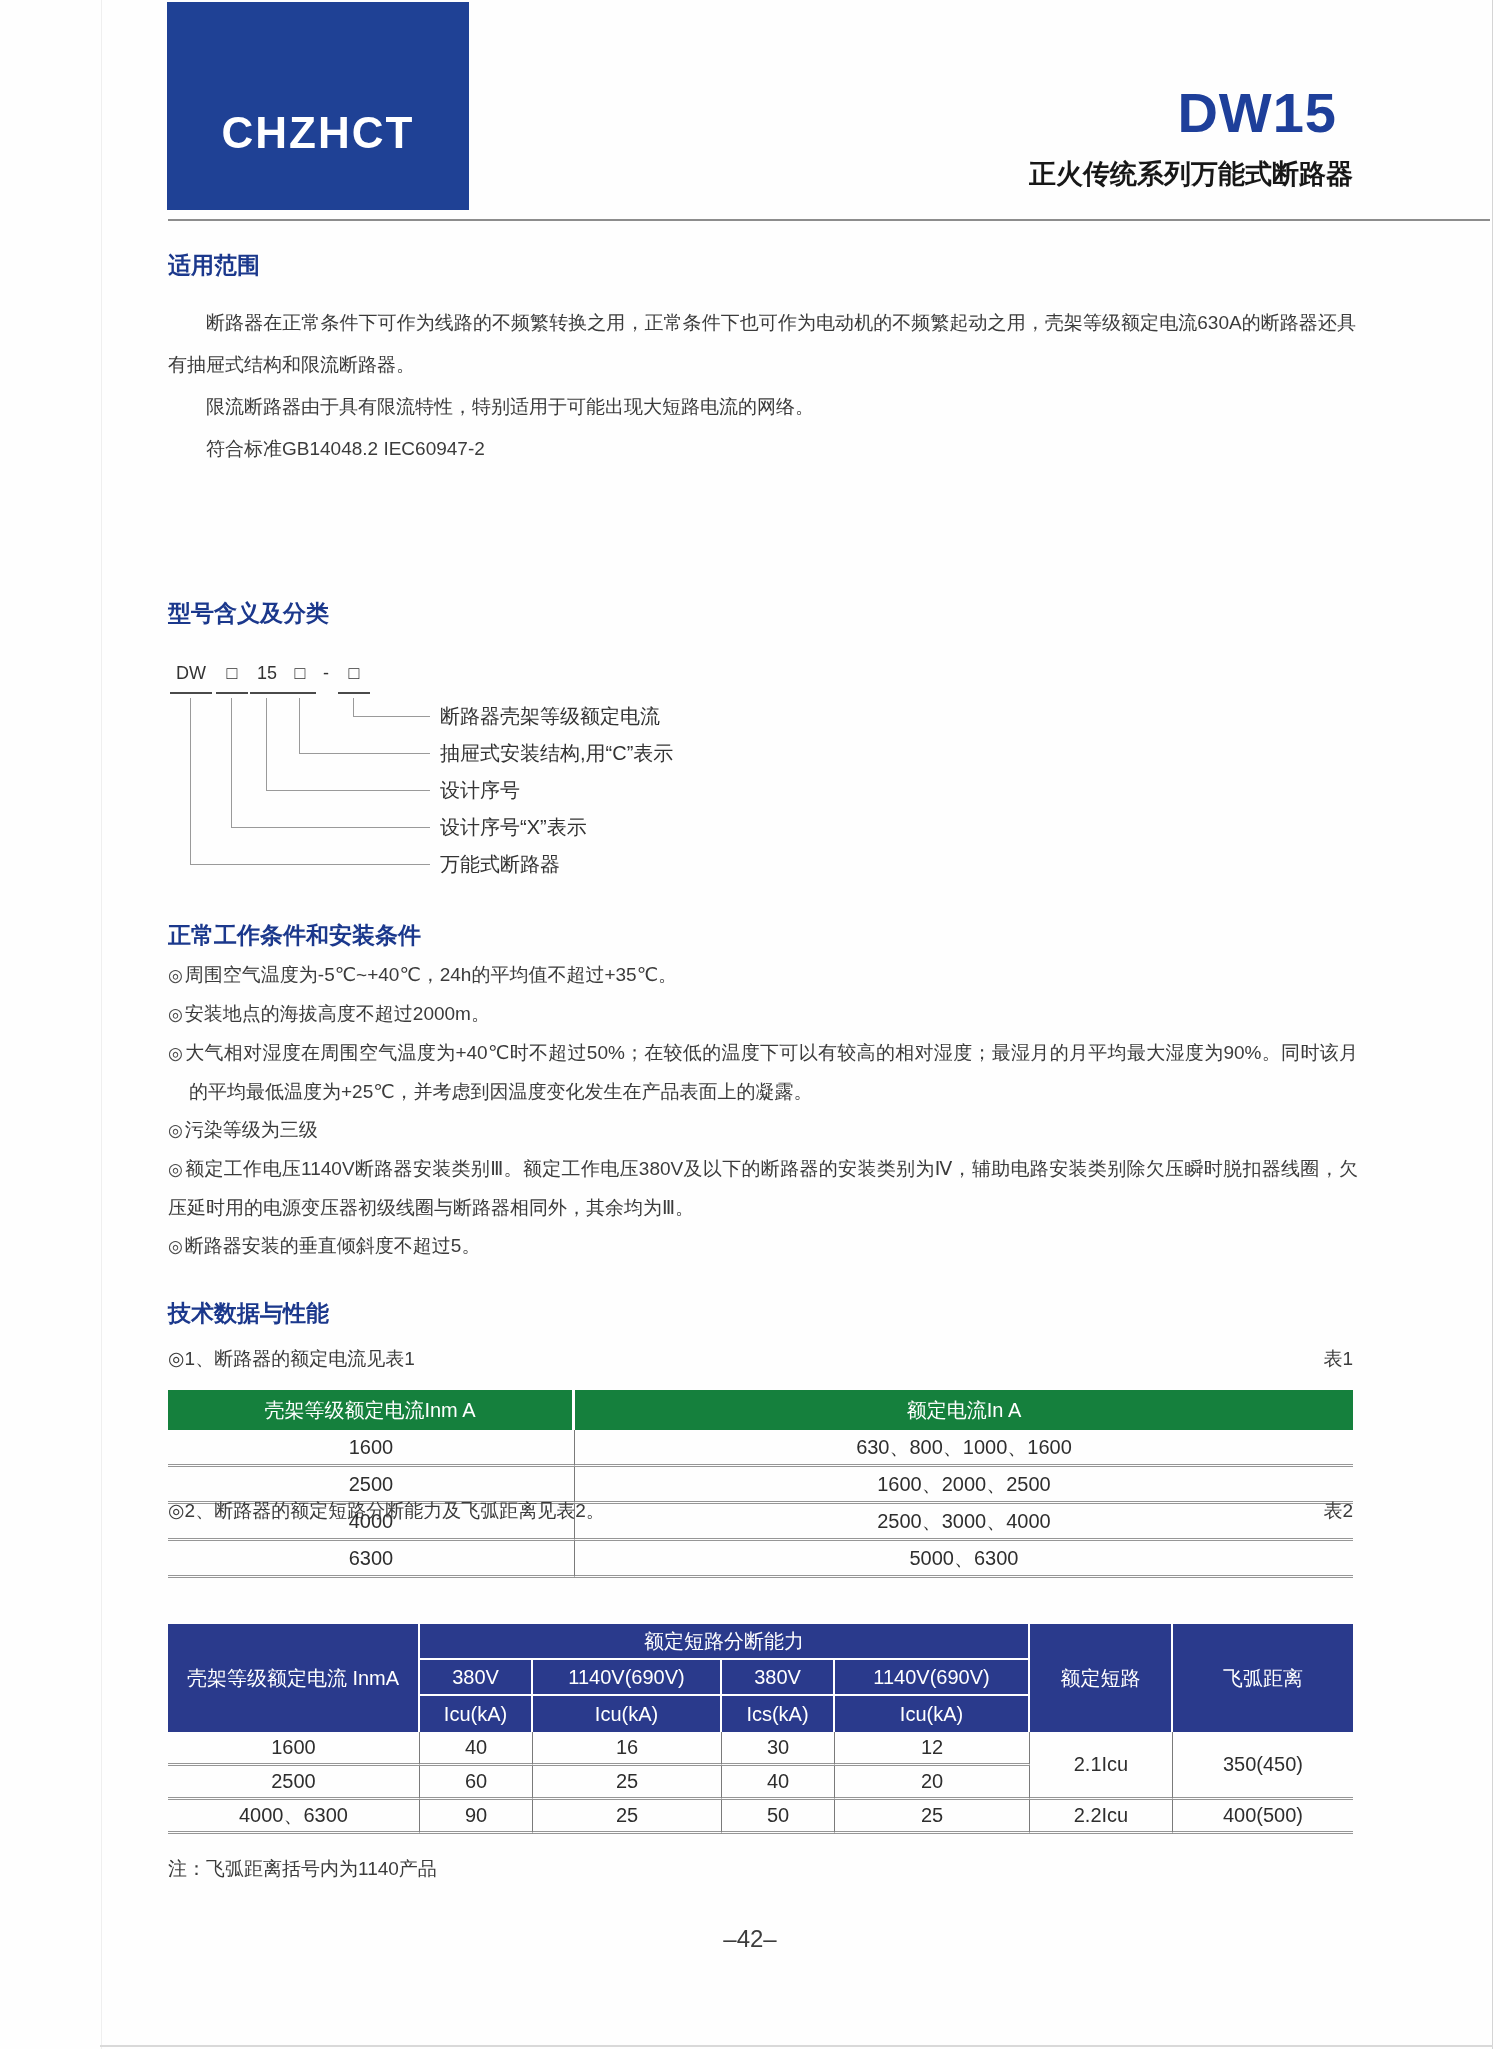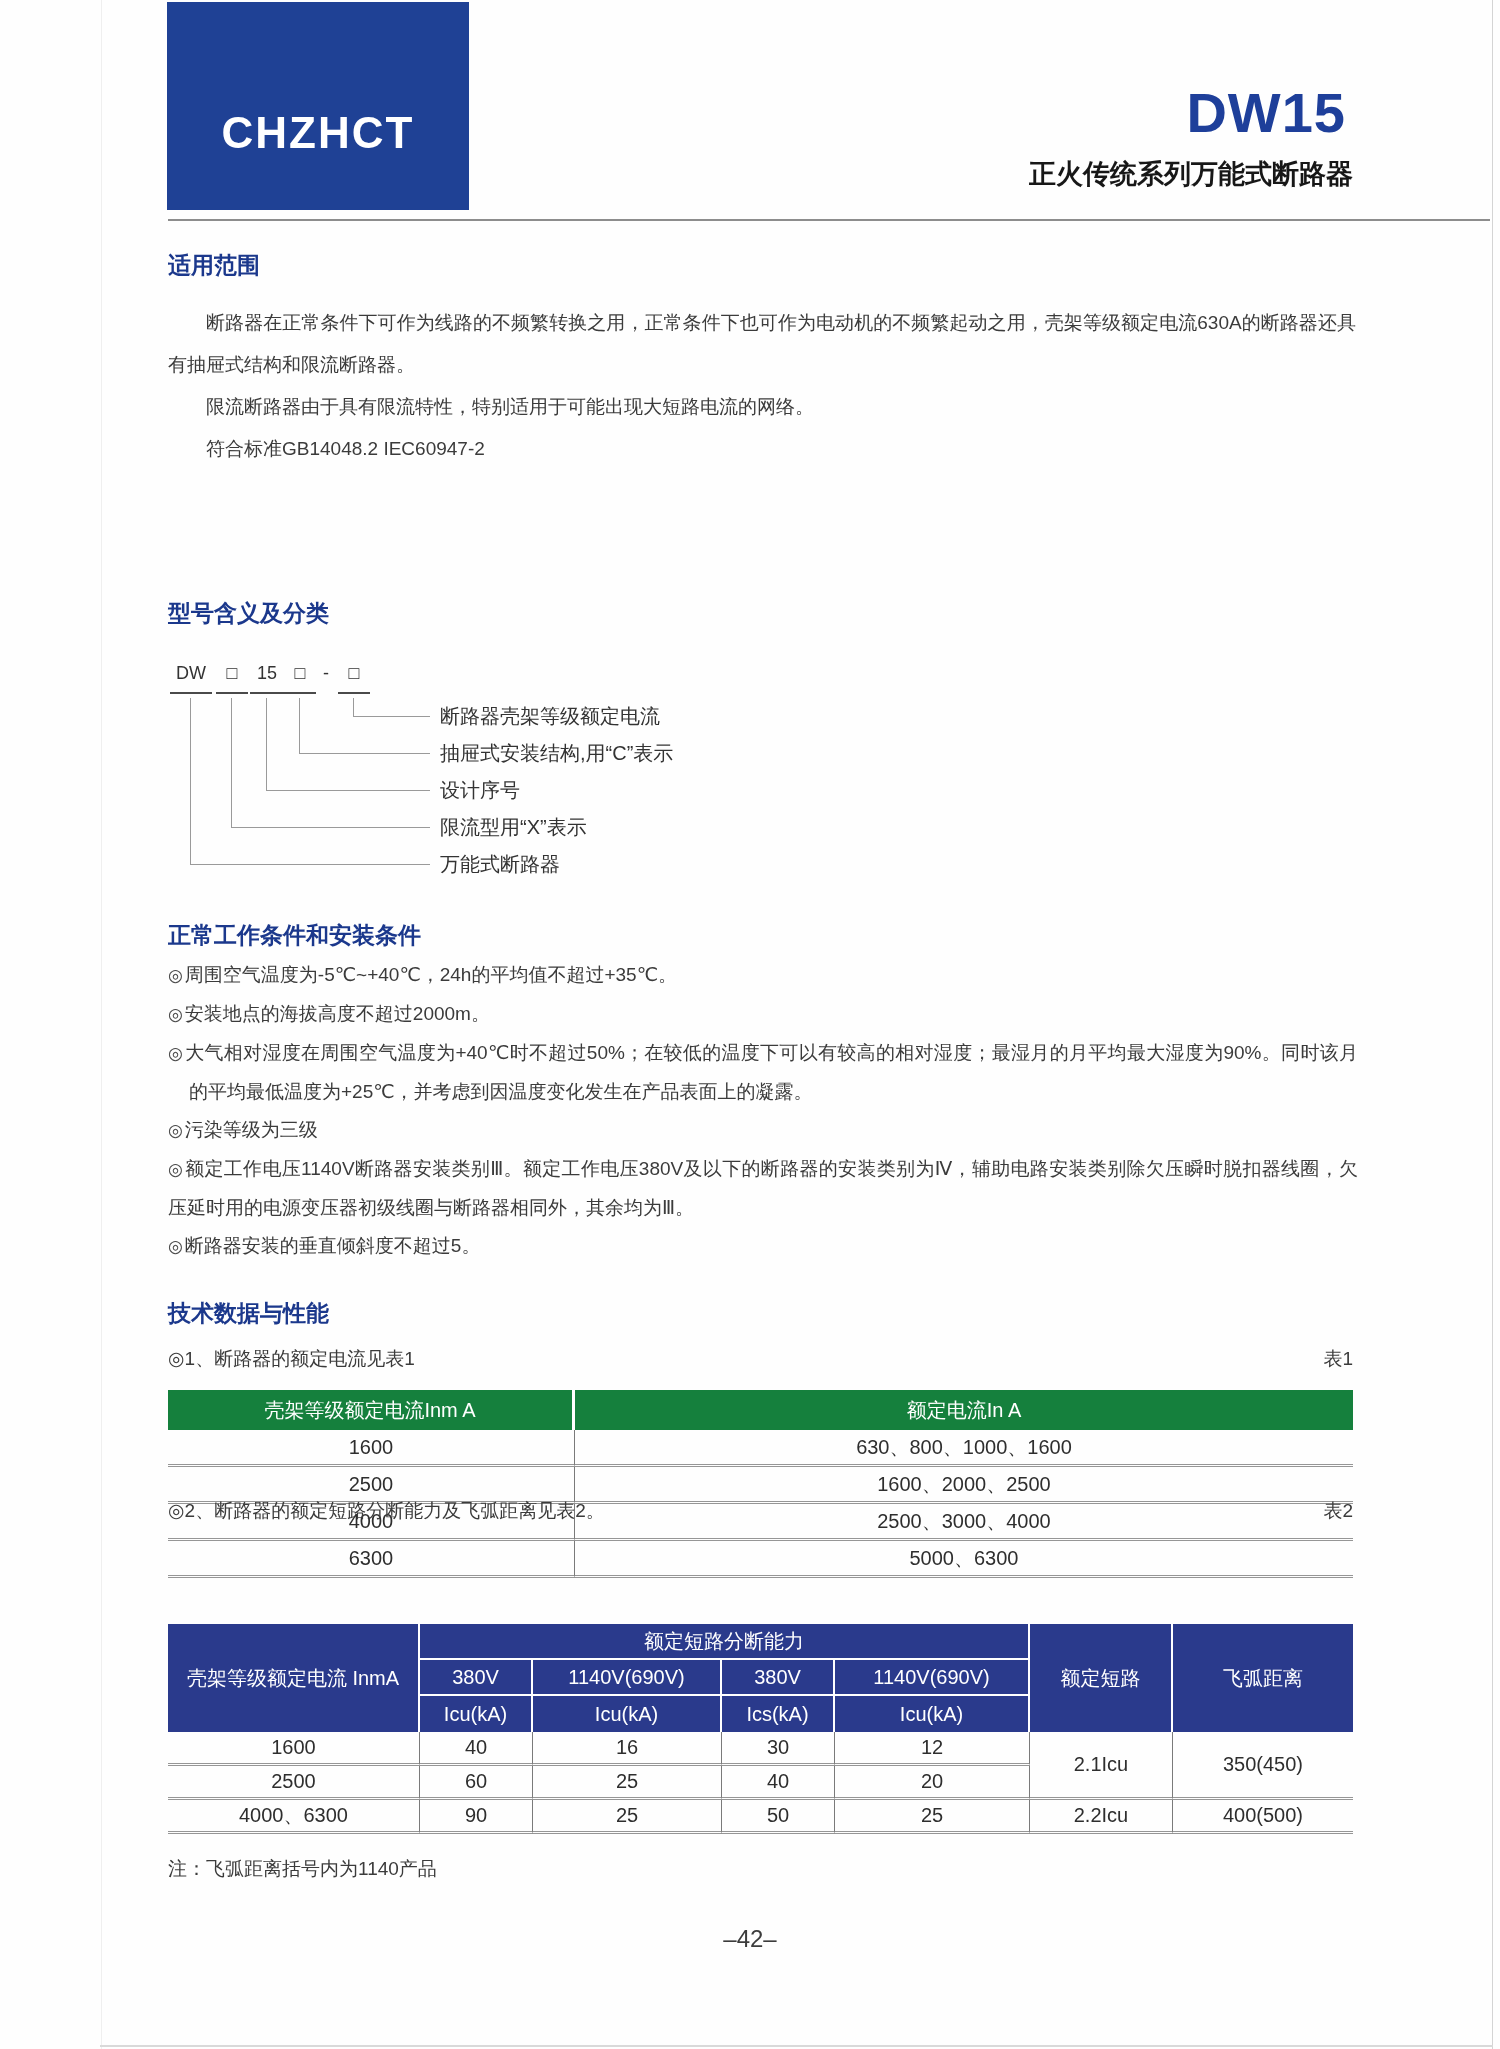--- a/index.html
+++ b/index.html
@@ -9,21 +9,21 @@
 
   
   .edge-right { position:absolute; left:1492px; top:0; width:1px; height:2049px; background:#d4d4d4; }
   .edge-left  { position:absolute; left:101px;  top:0; width:1px; height:2049px; background:#efefef; }
   .edge-bottom{ position:absolute; left:100px; top:2045px; width:1393px; height:2px; background:#d9d9d9; }
 
   
   .logo-box { position:absolute; left:167px; top:2px; width:302px; height:208px;
               background:#1f4195; display:flex; justify-content:center; align-items:flex-start; }
   .logo-box span { margin-top:106px; color:#ffffff; font-size:44px; font-weight:800; letter-spacing:2px; }
-  .model-title { position:absolute; right:154px; top:80px; font-size:56px; font-weight:800;
+  .model-title { position:absolute; right:163px; top:80px; font-size:56px; font-weight:800;
                  color:#1e3f9a; letter-spacing:1px; }
   .series-subtitle { position:absolute; right:147px; top:156px; font-size:27px; font-weight:700; color:#171717; }
   .header-rule { position:absolute; left:168px; top:219px; width:1322px; height:2px; background:#8d8d8d; }
 
   
   .sec { position:absolute; left:168px; font-size:23px; font-weight:700; color:#1b388c; }
   .sec-scope { top:250px; }
   .sec-model { top:598px; }
   .sec-cond  { top:920px; }
   .sec-tech  { top:1298px; }
@@ -129,21 +129,21 @@
 
   <div class="dline" style="left:353px; top:716px; width:77px;  height:1px;"></div>
   <div class="dline" style="left:299px; top:753px; width:131px; height:1px;"></div>
   <div class="dline" style="left:266px; top:790px; width:164px; height:1px;"></div>
   <div class="dline" style="left:231px; top:827px; width:199px; height:1px;"></div>
   <div class="dline" style="left:190px; top:864px; width:240px; height:1px;"></div>
 
   <div class="diag-label" style="top:702px;">断路器壳架等级额定电流</div>
   <div class="diag-label" style="top:739px;">抽屉式安装结构,用“C”表示</div>
   <div class="diag-label" style="top:776px;">设计序号</div>
-  <div class="diag-label" style="top:813px;">限流型用“X”表示</div>
+  <div class="diag-label" style="top:813px;">设计序号“X”表示</div>
   <div class="diag-label" style="top:850px;">万能式断路器</div>
 
   <div class="sec sec-cond">正常工作条件和安装条件</div>
   <div class="bullets">
     <div class="bullet"><span class="mk">◎</span><span>周围空气温度为-5℃~+40℃，24h的平均值不超过+35℃。</span></div>
     <div class="bullet"><span class="mk">◎</span><span>安装地点的海拔高度不超过2000m。</span></div>
     <div class="bullet hang"><span class="mk">◎</span><span>大气相对湿度在周围空气温度为+40℃时不超过50%；在较低的温度下可以有较高的相对湿度；最湿月的月平均最大湿度为90%。同时该月的平均最低温度为+25℃，并考虑到因温度变化发生在产品表面上的凝露。</span></div>
     <div class="bullet"><span class="mk">◎</span><span>污染等级为三级</span></div>
     <div class="bullet"><span class="mk">◎</span><span>额定工作电压1140V断路器安装类别Ⅲ。额定工作电压380V及以下的断路器的安装类别为Ⅳ，辅助电路安装类别除欠压瞬时脱扣器线圈，欠压延时用的电源变压器初级线圈与断路器相同外，其余均为Ⅲ。</span></div>
     <div class="bullet"><span class="mk">◎</span><span>断路器安装的垂直倾斜度不超过5。</span></div>

